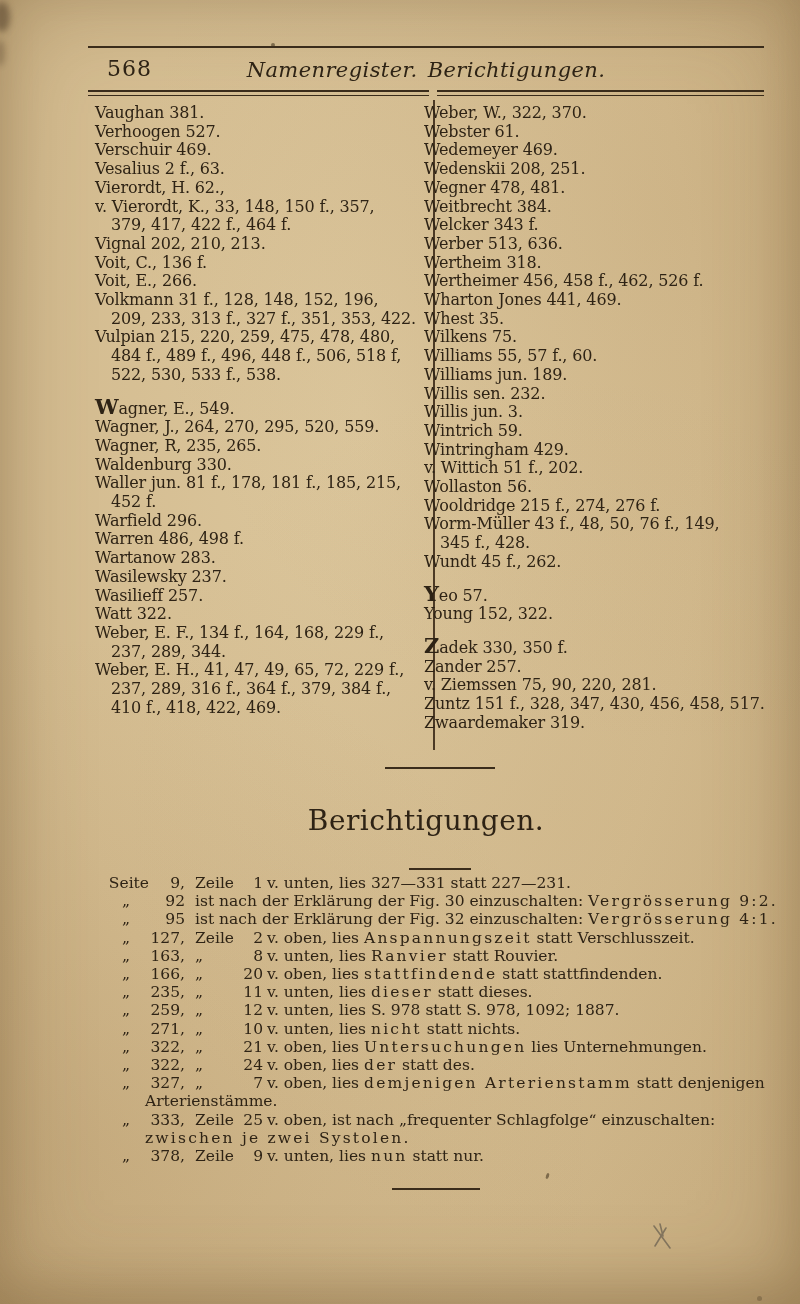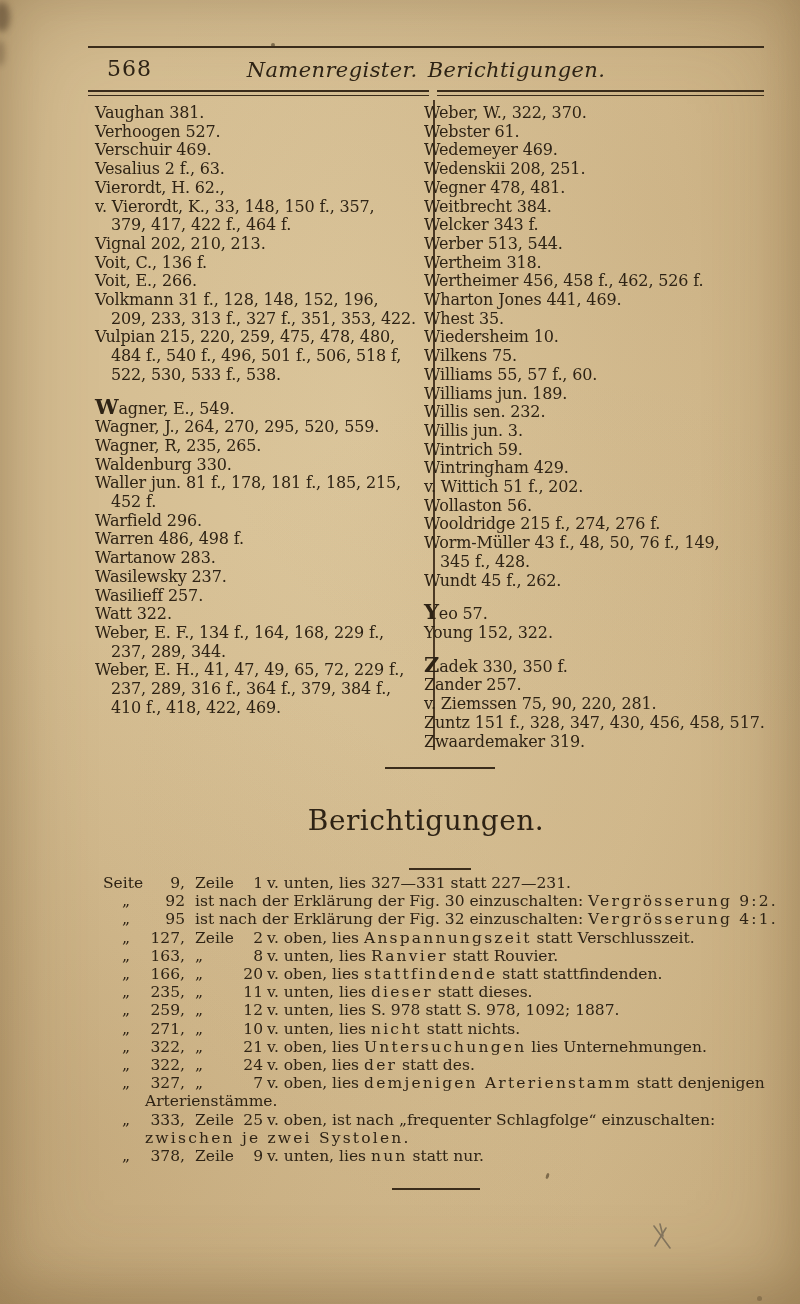--- a/index.html
+++ b/index.html
@@ -50,21 +50,21 @@
   .reg-line.gap{margin-top:13px;}
   .cap{font-size:21px;font-weight:bold;}
 
   
   .err-rule1{position:absolute;left:385px;top:767px;width:110px;height:2px;background:var(--rule);}
   .corrections-title{position:absolute;left:88px;top:804px;width:676px;text-align:center;
     font-size:28px;letter-spacing:.5px;}
   .err-rule2{position:absolute;left:409px;top:868px;width:62px;height:2px;background:var(--rule);}
   .errata{position:absolute;left:103px;top:874px;width:664px;font-size:15.5px;line-height:18.2px;}
   .err-row{display:grid;grid-template-columns:46px 36px 1fr;}
-  .err-pre{text-align:left;}
+  .err-pre{text-align:right;}
   .err-pre.dq{text-align:center;}
   .err-num{text-align:right;}
   .err-body{padding-left:10px;white-space:nowrap;}
   .err-cont{padding-left:42px;white-space:nowrap;}
   .zw{display:inline-block;min-width:44px;}
   .ln{display:inline-block;min-width:24px;text-align:right;margin-right:4px;}
   .sperr{letter-spacing:2.2px;}
   .rule-bottom{position:absolute;left:392px;top:1188px;width:88px;height:2px;background:var(--rule);}
 
   .pencil-mark{position:absolute;left:646px;top:1216px;opacity:.65;}
@@ -94,21 +94,21 @@
       <div class="reg-line">Vesalius 2 f., 63.</div>
       <div class="reg-line">Vierordt, H. 62.,</div>
       <div class="reg-line">v. Vierordt, K., 33, 148, 150 f., 357,</div>
       <div class="reg-line ind">379, 417, 422 f., 464 f.</div>
       <div class="reg-line">Vignal 202, 210, 213.</div>
       <div class="reg-line">Voit, C., 136 f.</div>
       <div class="reg-line">Voit, E., 266.</div>
       <div class="reg-line">Volkmann 31 f., 128, 148, 152, 196,</div>
       <div class="reg-line ind">209, 233, 313 f., 327 f., 351, 353, 422.</div>
       <div class="reg-line">Vulpian 215, 220, 259, 475, 478, 480,</div>
-      <div class="reg-line ind">484 f., 540 f., 496, 501 f., 506, 518 f,</div>
+      <div class="reg-line ind">484 f., 489 f., 496, 448 f., 506, 518 f,</div>
       <div class="reg-line ind">522, 530, 533 f., 538.</div>
       <div class="reg-line gap"><span class="cap">W</span>agner, E., 549.</div>
       <div class="reg-line">Wagner, J., 264, 270, 295, 520, 559.</div>
       <div class="reg-line">Wagner, R, 235, 265.</div>
       <div class="reg-line">Waldenburg 330.</div>
       <div class="reg-line">Waller jun. 81 f., 178, 181 f., 185, 215,</div>
       <div class="reg-line ind">452 f.</div>
       <div class="reg-line">Warfield 296.</div>
       <div class="reg-line">Warren 486, 498 f.</div>
       <div class="reg-line">Wartanow 283.</div>
@@ -123,26 +123,25 @@
     </div>
   <div class="divider"></div>
   <div class="col right" id="right-col">
       <div class="reg-line">Weber, W., 322, 370.</div>
       <div class="reg-line">Webster 61.</div>
       <div class="reg-line">Wedemeyer 469.</div>
       <div class="reg-line">Wedenskii 208, 251.</div>
       <div class="reg-line">Wegner 478, 481.</div>
       <div class="reg-line">Weitbrecht 384.</div>
       <div class="reg-line">Welcker 343 f.</div>
-      <div class="reg-line">Werber 513, 544.</div>
+      <div class="reg-line">Werber 513, 636.</div>
       <div class="reg-line">Wertheim 318.</div>
       <div class="reg-line">Wertheimer 456, 458 f., 462, 526 f.</div>
       <div class="reg-line">Wharton Jones 441, 469.</div>
       <div class="reg-line">Whest 35.</div>
-      <div class="reg-line">Wiedersheim 10.</div>
       <div class="reg-line">Wilkens 75.</div>
       <div class="reg-line">Williams 55, 57 f., 60.</div>
       <div class="reg-line">Williams jun. 189.</div>
       <div class="reg-line">Willis sen. 232.</div>
       <div class="reg-line">Willis jun. 3.</div>
       <div class="reg-line">Wintrich 59.</div>
       <div class="reg-line">Wintringham 429.</div>
       <div class="reg-line">v. Wittich 51 f., 202.</div>
       <div class="reg-line">Wollaston 56.</div>
       <div class="reg-line">Wooldridge 215 f., 274, 276 f.</div>

